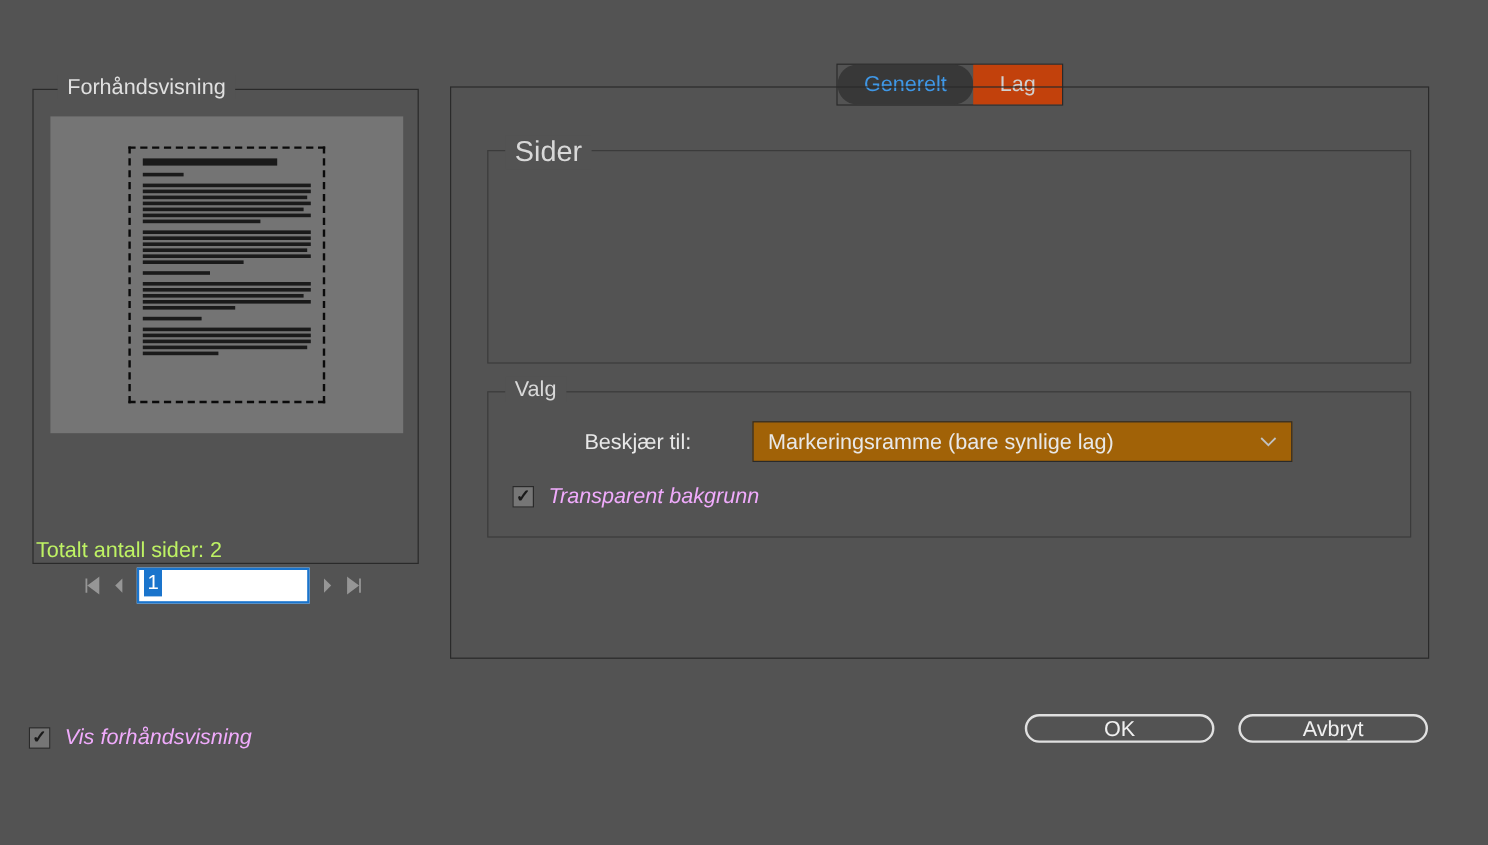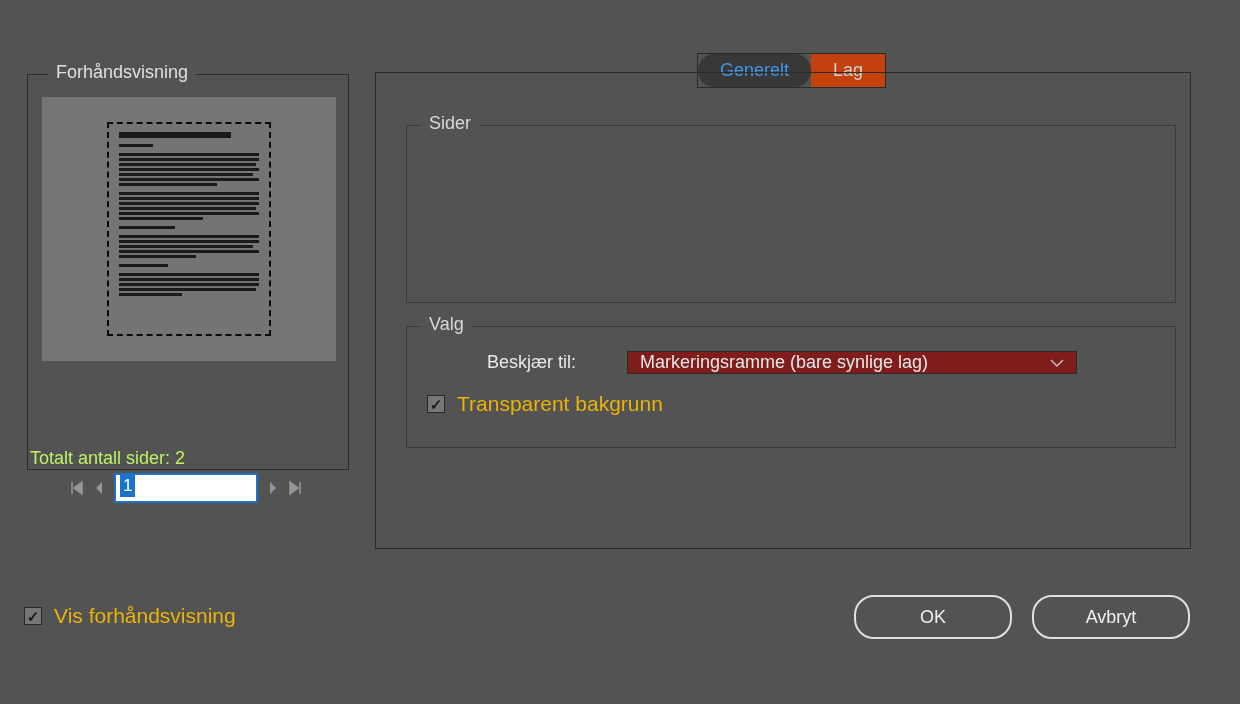--- a/index.html
+++ b/index.html
@@ -5,61 +5,61 @@
 * { box-sizing: border-box; margin: 0; padding: 0; font-family: Arial, sans-serif; }
 body { background: #535353; width: 1240px; height: 704px; color: #fff; font-size: 16px; position: relative; }
 
 .tabs { position: absolute; top: 53px; left: 697px; display: flex; border: 1px solid #2a2a2a; }
 .tab { padding: 6px 22px; font-size: 18px; background: #c2410c; cursor: pointer; color: #d0d0d0; }
 .tab.active { background: #383838; color: #3f97e6; border-radius: 16px; }
 
 .main-panel { position: absolute; top: 72px; left: 375px; width: 816px; height: 477px; border: 1px solid #2a2a2a; }
 
 .pages-group { position: absolute; top: 125px; left: 406px; width: 770px; height: 178px; border: 1px solid #3b3b3b; }
-.pages-label { position: absolute; top: -13px; left: 14px; background: #535353; padding: 0 8px; font-size: 18px; color: #d8d8d8; }
+.pages-label { position: absolute; top: -13px; left: 14px; background: #535353; padding: 0 8px; font-size: 24px; color: #d8d8d8; }
 .radio-row { display: flex; align-items: center; height: 36px; padding-left: 20px; }
 .radio-group-content { padding-top: 24px; }
 .radio { width: 20px; height: 20px; border-radius: 50%; border: 2px solid #c0c0c0; margin-right: 14px; display: flex; align-items: center; justify-content: center; cursor: pointer; flex-shrink: 0; }
 .radio.checked::after { content: ""; width: 10px; height: 10px; border-radius: 50%; background: #d0d0d0; }
 .radio-label { font-size: 18px; color: #e8e8e8; }
 .range-input { margin-left: 14px; width: 98px; height: 28px; background: #484848; border: none; padding: 0 8px; color: #b0b0b0; font-size: 17px; }
 
 .options-group { position: absolute; top: 326px; left: 406px; width: 770px; height: 122px; border: 1px solid #3b3b3b; }
 .options-label { position: absolute; top: -13px; left: 14px; background: #535353; padding: 0 8px; font-size: 18px; color: #d8d8d8; }
 .crop-row { display: flex; align-items: center; padding-top: 24px; padding-left: 80px; gap: 39px; }
 .crop-label { font-size: 18px; color: #e8e8e8; margin-right: 12px; }
-.dropdown { width: 450px; height: 23px; background: #7f1d1d; border: 1px solid #2a2a2a; display: flex; align-items: center; justify-content: space-between; padding: 0 12px; cursor: pointer; }
+.dropdown { width: 450px; height: 34px; background: #a16207; border: 1px solid #2a2a2a; display: flex; align-items: center; justify-content: space-between; padding: 0 12px; cursor: pointer; }
 .dropdown-text { font-size: 18px; color: #e8e8e8; }
 .dropdown-chevron { color: #c0c0c0; }
 .trans-row { display: flex; align-items: center; padding-top: 18px; padding-left: 20px; }
 
 .checkbox { width: 18px; height: 18px; border: 1px solid #2a2a2a; background: #767676; display: flex; align-items: center; justify-content: center; margin-right: 12px; cursor: pointer; }
 .checkbox.checked::after { content: "✓"; font-size: 15px; color: #1a1a1a; font-weight: bold; line-height: 1; }
-.check-label { font-size: 21px; color: #eab308; }
+.check-label { font-size: 18px; color: #f0abfc; font-style: italic; }
 
 .preview-group { position: absolute; top: 74px; left: 27px; width: 322px; height: 396px; border: 1px solid #2a2a2a; }
 .preview-label { position: absolute; top: -13px; left: 20px; background: #535353; padding: 0 8px; font-size: 18px; color: #e0e0e0; }
 .preview-area { position: absolute; top: 22px; left: 14px; width: 294px; height: 264px; background: #757575; display: flex; align-items: center; justify-content: center; }
 .doc-page { width: 164px; height: 214px; background: #747474; border: 2px dashed #0a0a0a; position: relative; overflow: hidden; padding: 8px 10px; }
 .doc-title { height: 6px; width: 80%; background: #1a1a1a; margin-bottom: 6px; }
 .doc-sub { height: 3px; width: 24%; background: #1a1a1a; margin-bottom: 6px; }
 .doc-para { margin-bottom: 6px; }
 .doc-line { height: 3px; background: #1a1a1a; margin-bottom: 2px; }
 
 .nav-row { position: absolute; top: 398px; left: 42px; display: flex; align-items: center; gap: 10px; }
 .nav-btn { color: #969696; cursor: pointer; display: flex; align-items: center; }
 .page-input { width: 144px; height: 30px; border: 2px solid #1a74cc; background: #fff; color: #000; font-size: 17px; padding: 0 4px; }
 .page-input-val { background: #1a74cc; color: #fff; padding: 0 3px; display: inline-block; height: 22px; line-height: 22px; }
 
 .total-pages { position: absolute; top: 448px; left: 30px; font-size: 18px; color: #bef264; }
 
 .show-preview-row { position: absolute; top: 604px; left: 24px; display: flex; align-items: center; }
 
 .btn-row { position: absolute; top: 595px; left: 854px; display: flex; gap: 20px; }
-.btn { width: 158px; height: 44px; border: 2px solid #e0e0e0; border-radius: 20px; background: transparent; color: #f0f0f0; font-size: 18px; cursor: pointer; display: flex; align-items: center; justify-content: center; }
+.btn { width: 158px; height: 24px; border: 2px solid #e0e0e0; border-radius: 20px; background: transparent; color: #f0f0f0; font-size: 18px; cursor: pointer; display: flex; align-items: center; justify-content: center; }
 
 svg { display: block; }
 </style>
 </head>
 <body>
 
 <div class="tabs">
   <div class="tab active">Generelt</div>
   <div class="tab">Lag</div>
 </div>

